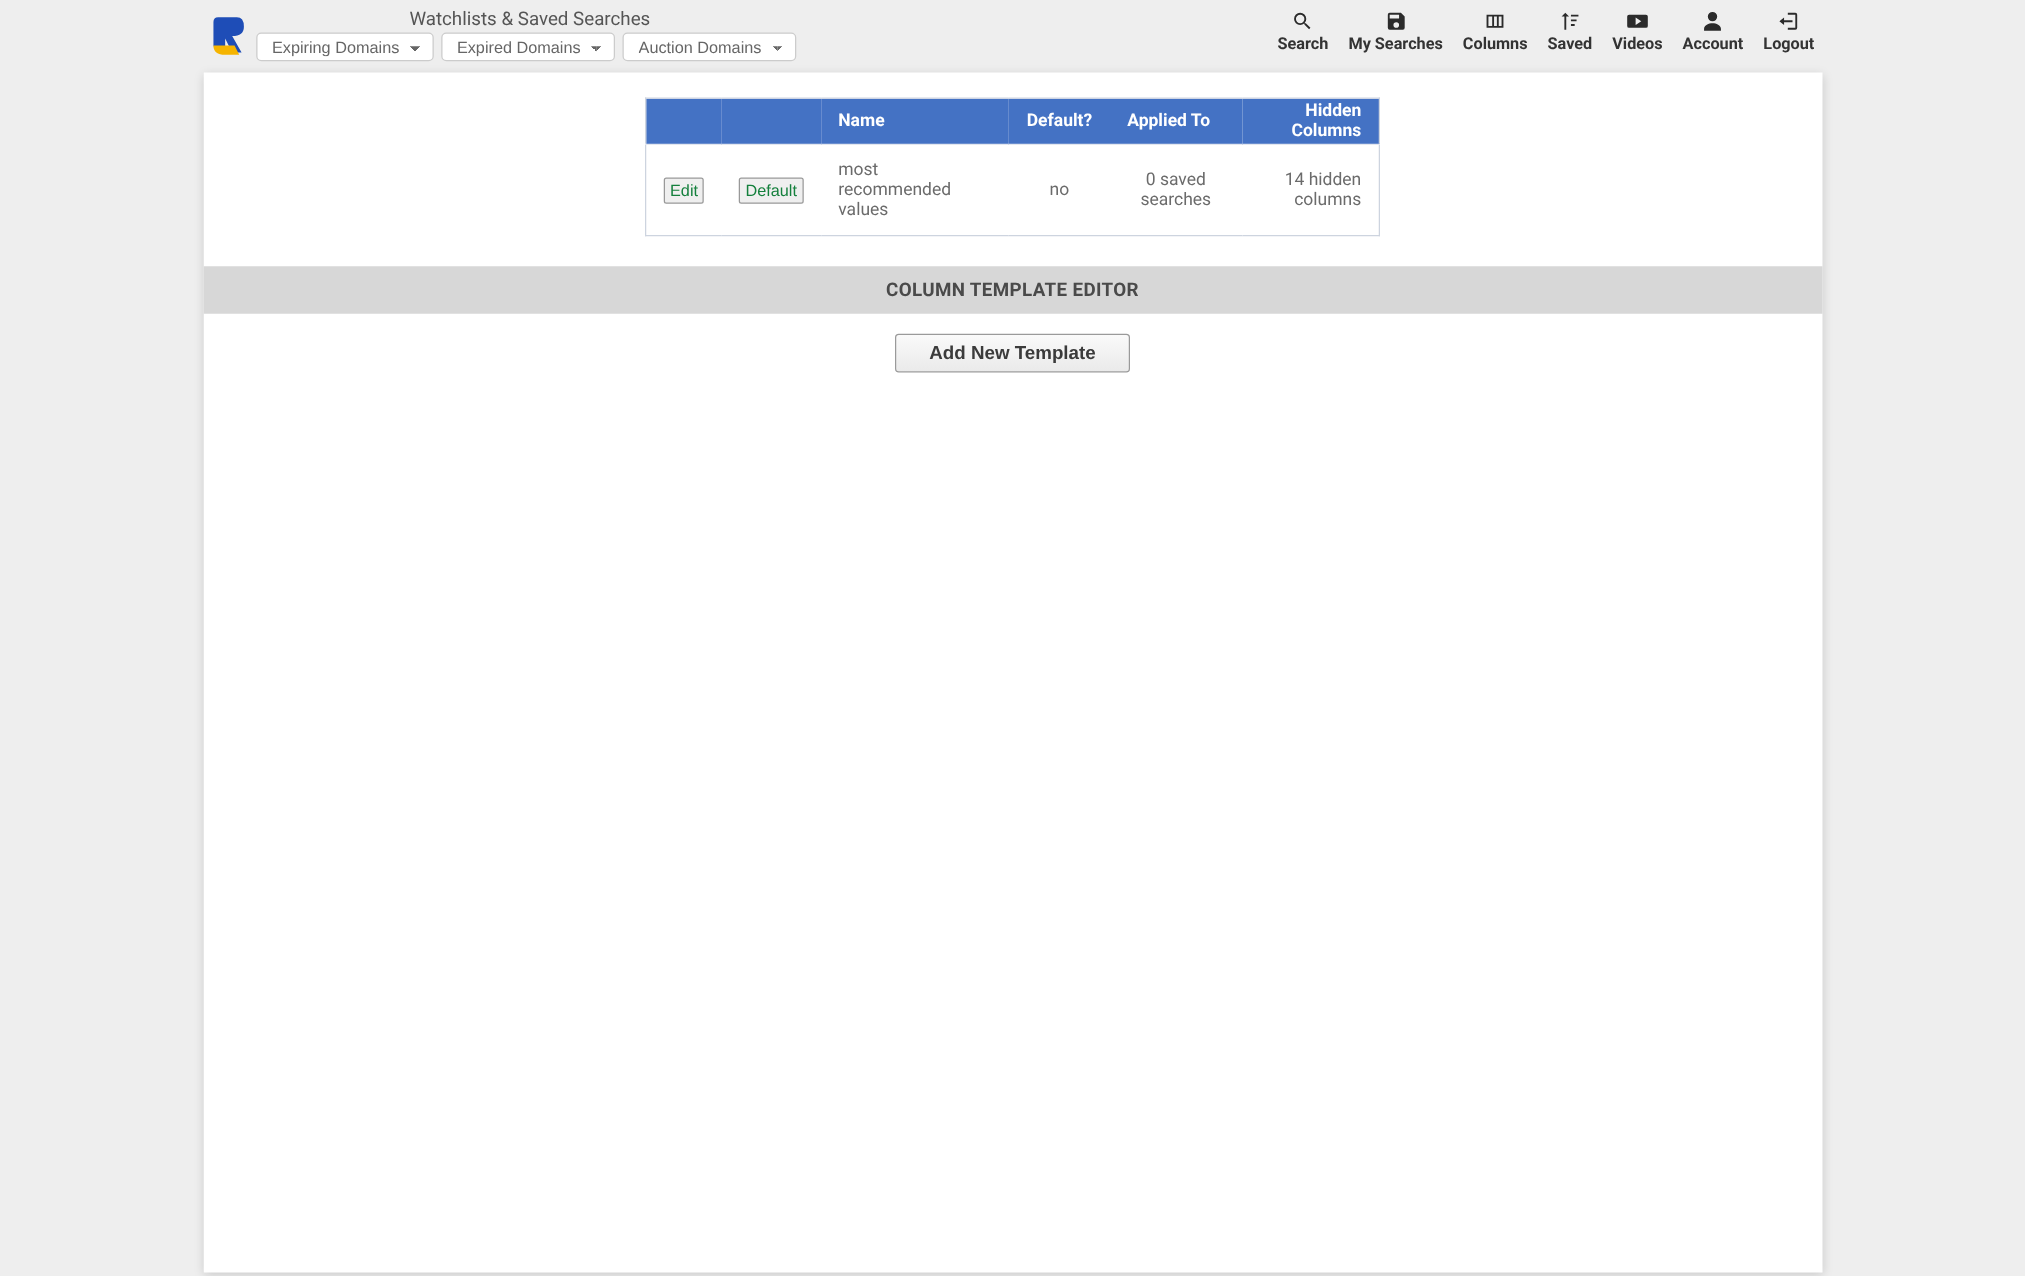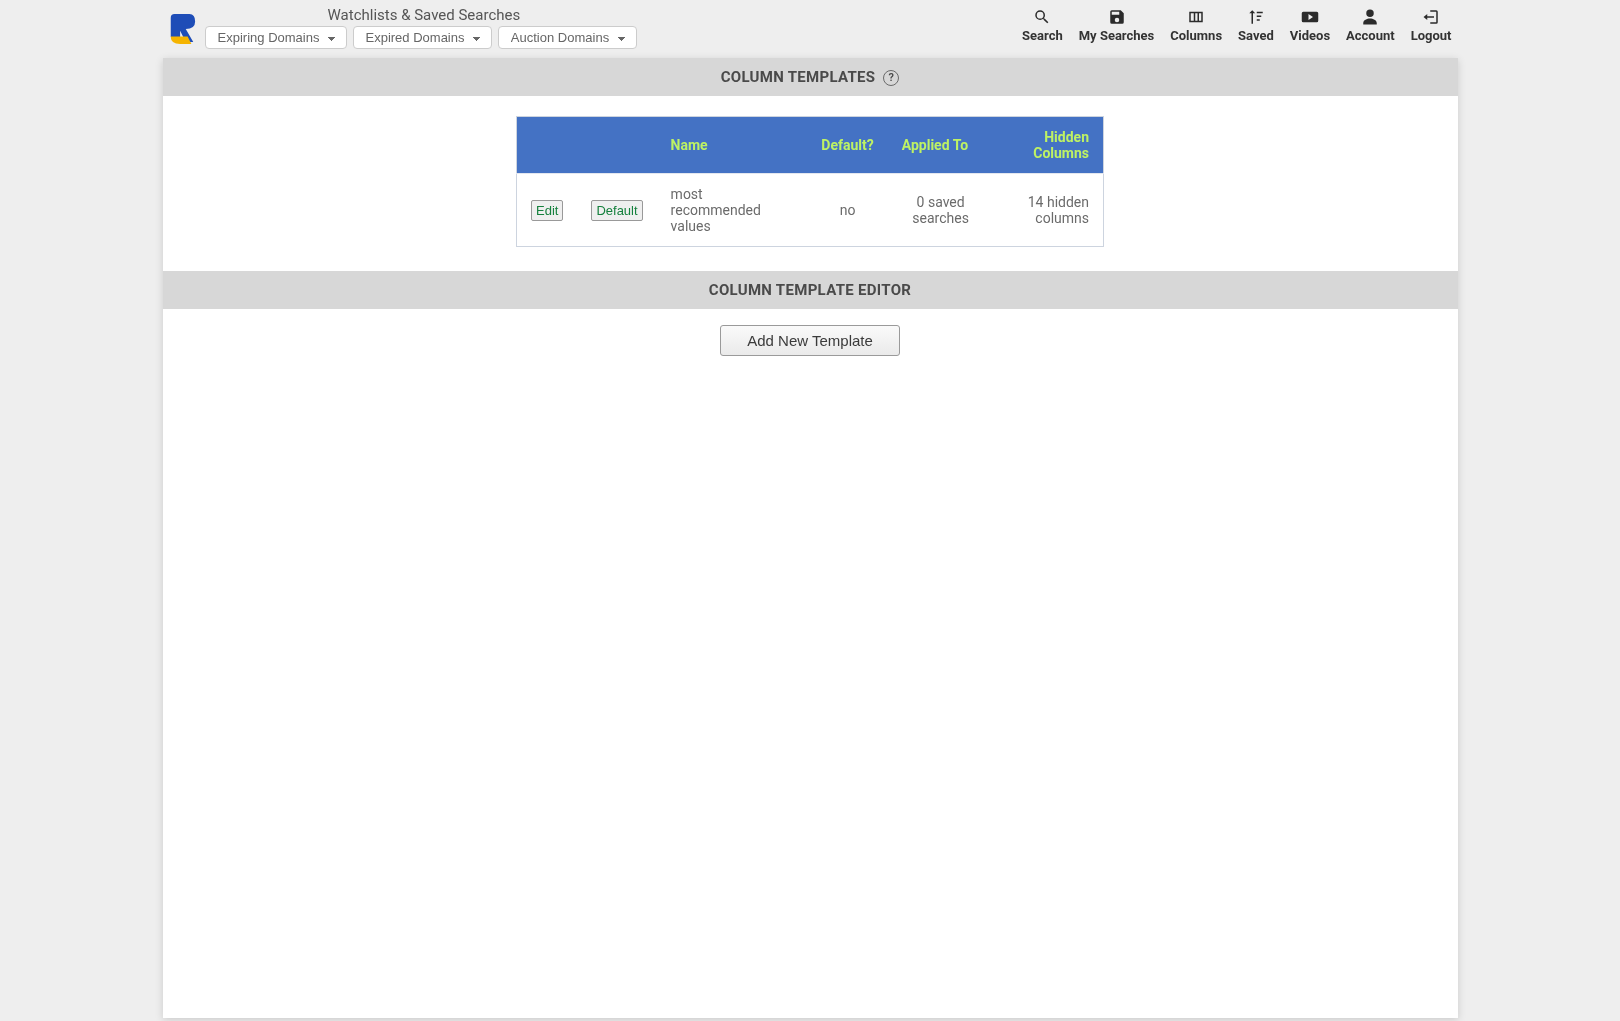--- a/index.html
+++ b/index.html
@@ -30,29 +30,29 @@
   .nav-item svg{width:18px;height:18px;fill:#2b2b2b;margin-bottom:2px;}
   .nav-item .lbl{font-size:13px;color:#333;white-space:nowrap;}
 
   
   .card{background:#fff;box-shadow:0 2px 8px rgba(0,0,0,.15);min-height:960px;margin-top:2px;}
   .section-bar{background:var(--panel-grey);text-align:center;font-weight:700;color:#4a4a4a;padding:10px 0;font-size:15px;letter-spacing:.3px;}
   .section-bar .help{display:inline-flex;border:1.5px solid #6a6a6a;border-radius:50%;width:16px;height:16px;font-size:11px;align-items:center;justify-content:center;margin-left:4px;vertical-align:1px;font-weight:600;}
 
   .tbl-wrap{display:flex;justify-content:center;padding:20px 0 24px;}
   table.templates{border-collapse:collapse;width:588px;border:1px solid #cdd4df;}
-  table.templates thead th{background:var(--header-blue);color:#bef264;font-weight:700;font-size:14px;padding:12px 14px;text-align:left;}
+  table.templates thead th{background:var(--header-blue);color:#ffffff;font-weight:700;font-size:14px;padding:2px 14px;text-align:left;}
   table.templates thead th.c-edit,table.templates thead th.c-del{width:60px;}
   table.templates tbody td{padding:12px 14px;color:#6b6b6b;font-size:14px;border-top:1px solid #e3e7ef;vertical-align:middle;}
   table.templates tbody td.center{text-align:center;}
   table.templates tbody td.right{text-align:right;}
   .btn-small{background:#efefef;border:1px solid #999;border-radius:2px;padding:2px 4px;font-size:13px;color:#15803d;cursor:pointer;}
 
   .editor-area{padding:16px 0;text-align:center;}
-  .btn-add{background:linear-gradient(#fafafa,#eaeaea);border:1px solid #9a9a9a;border-radius:3px;padding:6px 26px;font-size:15px;font-weight:400;color:#3b3b3b;cursor:pointer;}
+  .btn-add{background:linear-gradient(#fafafa,#eaeaea);border:1px solid #9a9a9a;border-radius:3px;padding:6px 26px;font-size:15px;font-weight:700;color:#3b3b3b;cursor:pointer;}
 
 </style>
 </head>
 <body>
 
 <div class="app">
 
   <div class="topbar">
 
     <div class="logo">
@@ -120,24 +120,20 @@
         <svg viewBox="0 0 24 24">
             <path d="M16 13v-2H7V8l-5 4 5 4v-3h9zm3-10H11v2h8v14h-8v2h8a2 2 0 002-2V5a2 2 0 00-2-2z"></path>
           </svg>
         <span class="lbl">Logout</span>
       </div>
     </div>
   </div>
 
   <div class="card">
 
-    <div class="section-bar">
-      <span>COLUMN TEMPLATES</span>
-      <span class="help">?</span>
-    </div>
 
     <div class="tbl-wrap">
       <table class="templates">
         <thead>
           <tr>
             <th class="c-edit"></th>
             <th class="c-del"></th>
             <th>Name</th>
             <th>Default?</th>
             <th>Applied To</th>

